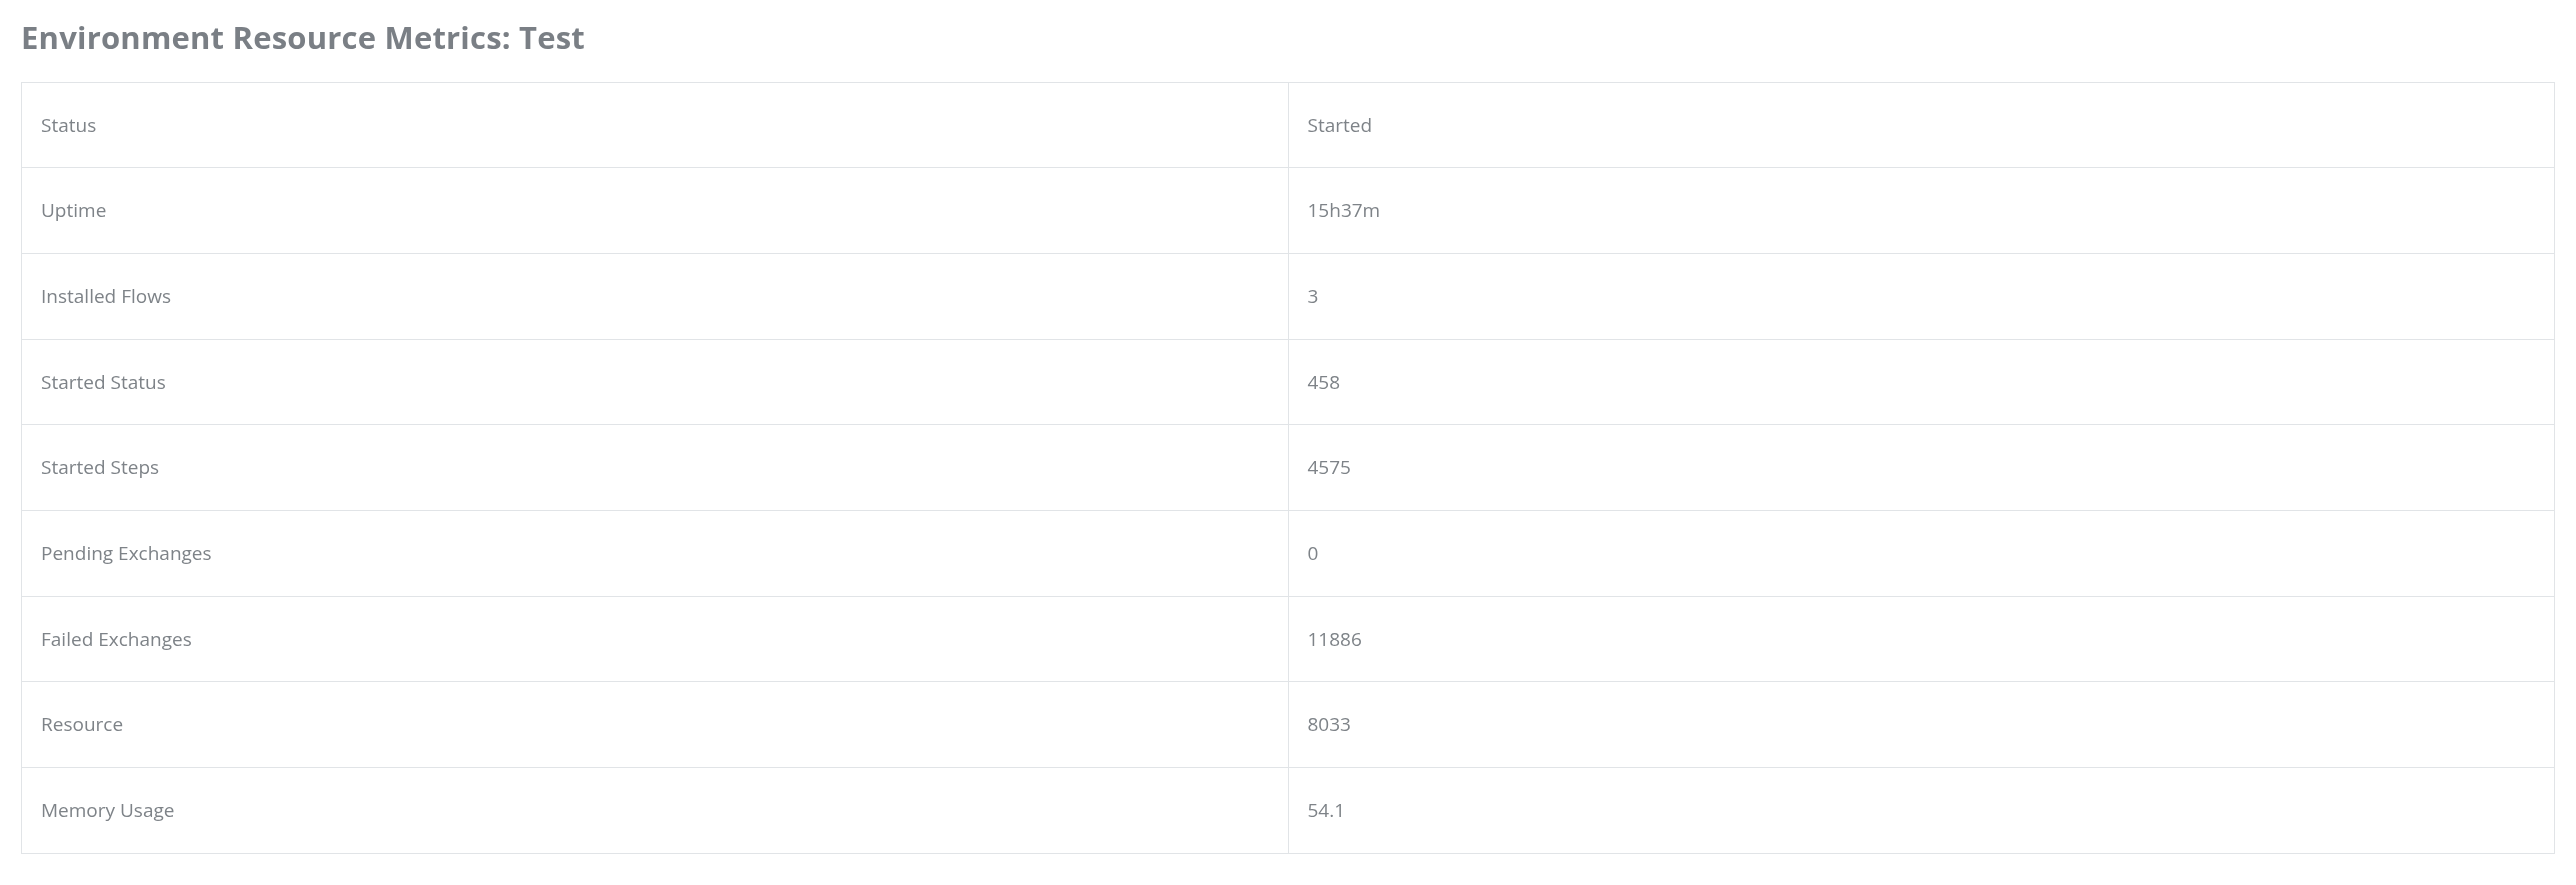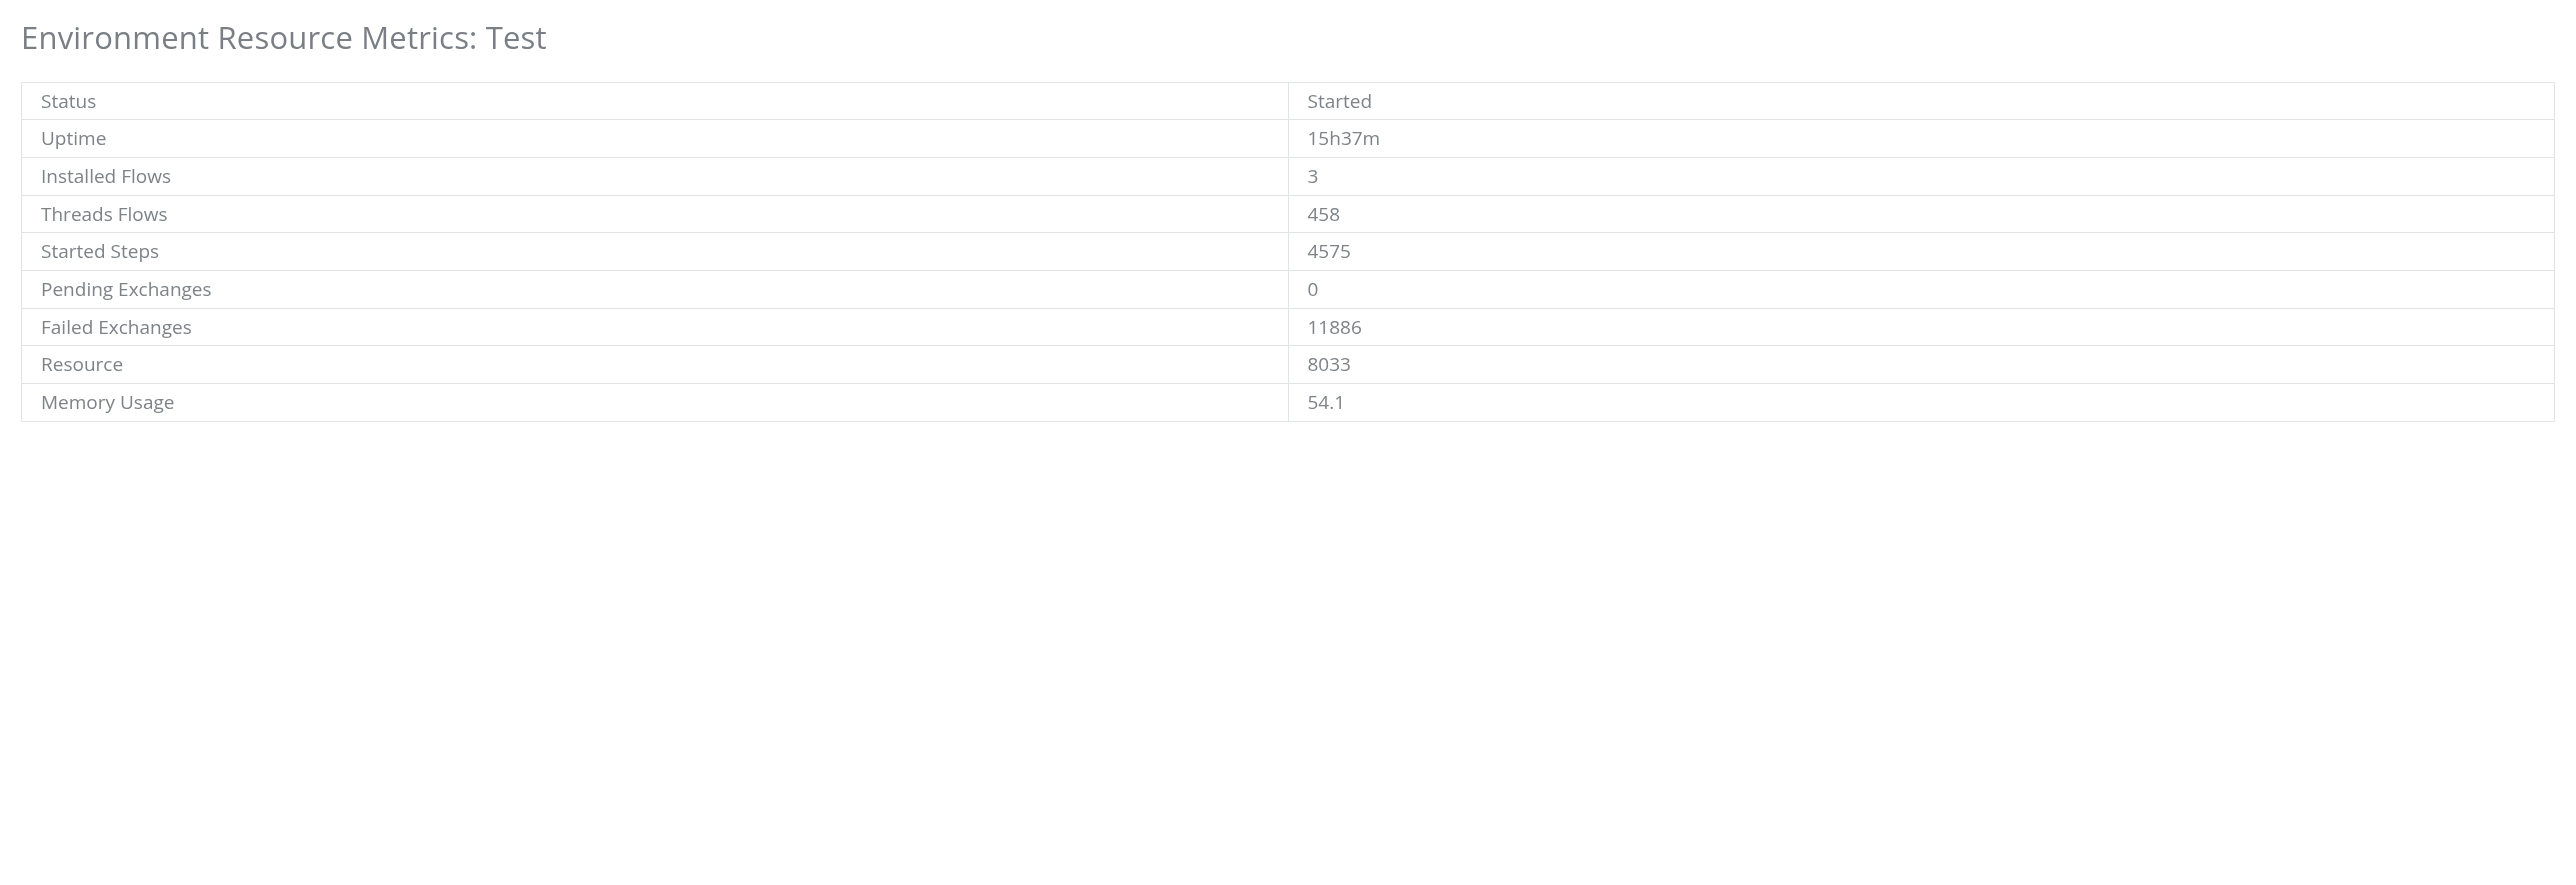--- a/index.html
+++ b/index.html
@@ -8,33 +8,33 @@
       padding: 0;
     }
     body {
       font-family: "Segoe UI", "Open Sans", -apple-system, BlinkMacSystemFont, Roboto, "Helvetica Neue", Arial, sans-serif;
       background: #ffffff;
       padding: 15.6px 21px;
       width: 2576px;
     }
     h1.page-title {
       font-size: 31px;
-      font-weight: 400;
+      font-weight: 700;
       color: #7a7f85;
       margin-bottom: 24px;
       letter-spacing: 0.2px;
     }
     table.metrics {
       width: 100%;
       border-collapse: collapse;
       table-layout: fixed;
     }
     table.metrics td {
       border: 0.9px solid #e1e4e7;
-      padding: 6px 19px;
+      padding: 30px 19px;
       font-size: 19px;
       color: #7e8388;
       font-weight: 400;
       vertical-align: middle;
       line-height: 1.3;
     }
     table.metrics td.label-cell {
       width: 50%;
     }
     table.metrics td.value-cell {
@@ -55,21 +55,21 @@
     </tr>
     <tr>
       <td class="label-cell">Uptime</td>
       <td class="value-cell">15h37m</td>
     </tr>
     <tr>
       <td class="label-cell">Installed Flows</td>
       <td class="value-cell">3</td>
     </tr>
     <tr>
-      <td class="label-cell">Threads Flows</td>
+      <td class="label-cell">Started Status</td>
       <td class="value-cell">458</td>
     </tr>
     <tr>
       <td class="label-cell">Started Steps</td>
       <td class="value-cell">4575</td>
     </tr>
     <tr>
       <td class="label-cell">Pending Exchanges</td>
       <td class="value-cell">0</td>
     </tr>

